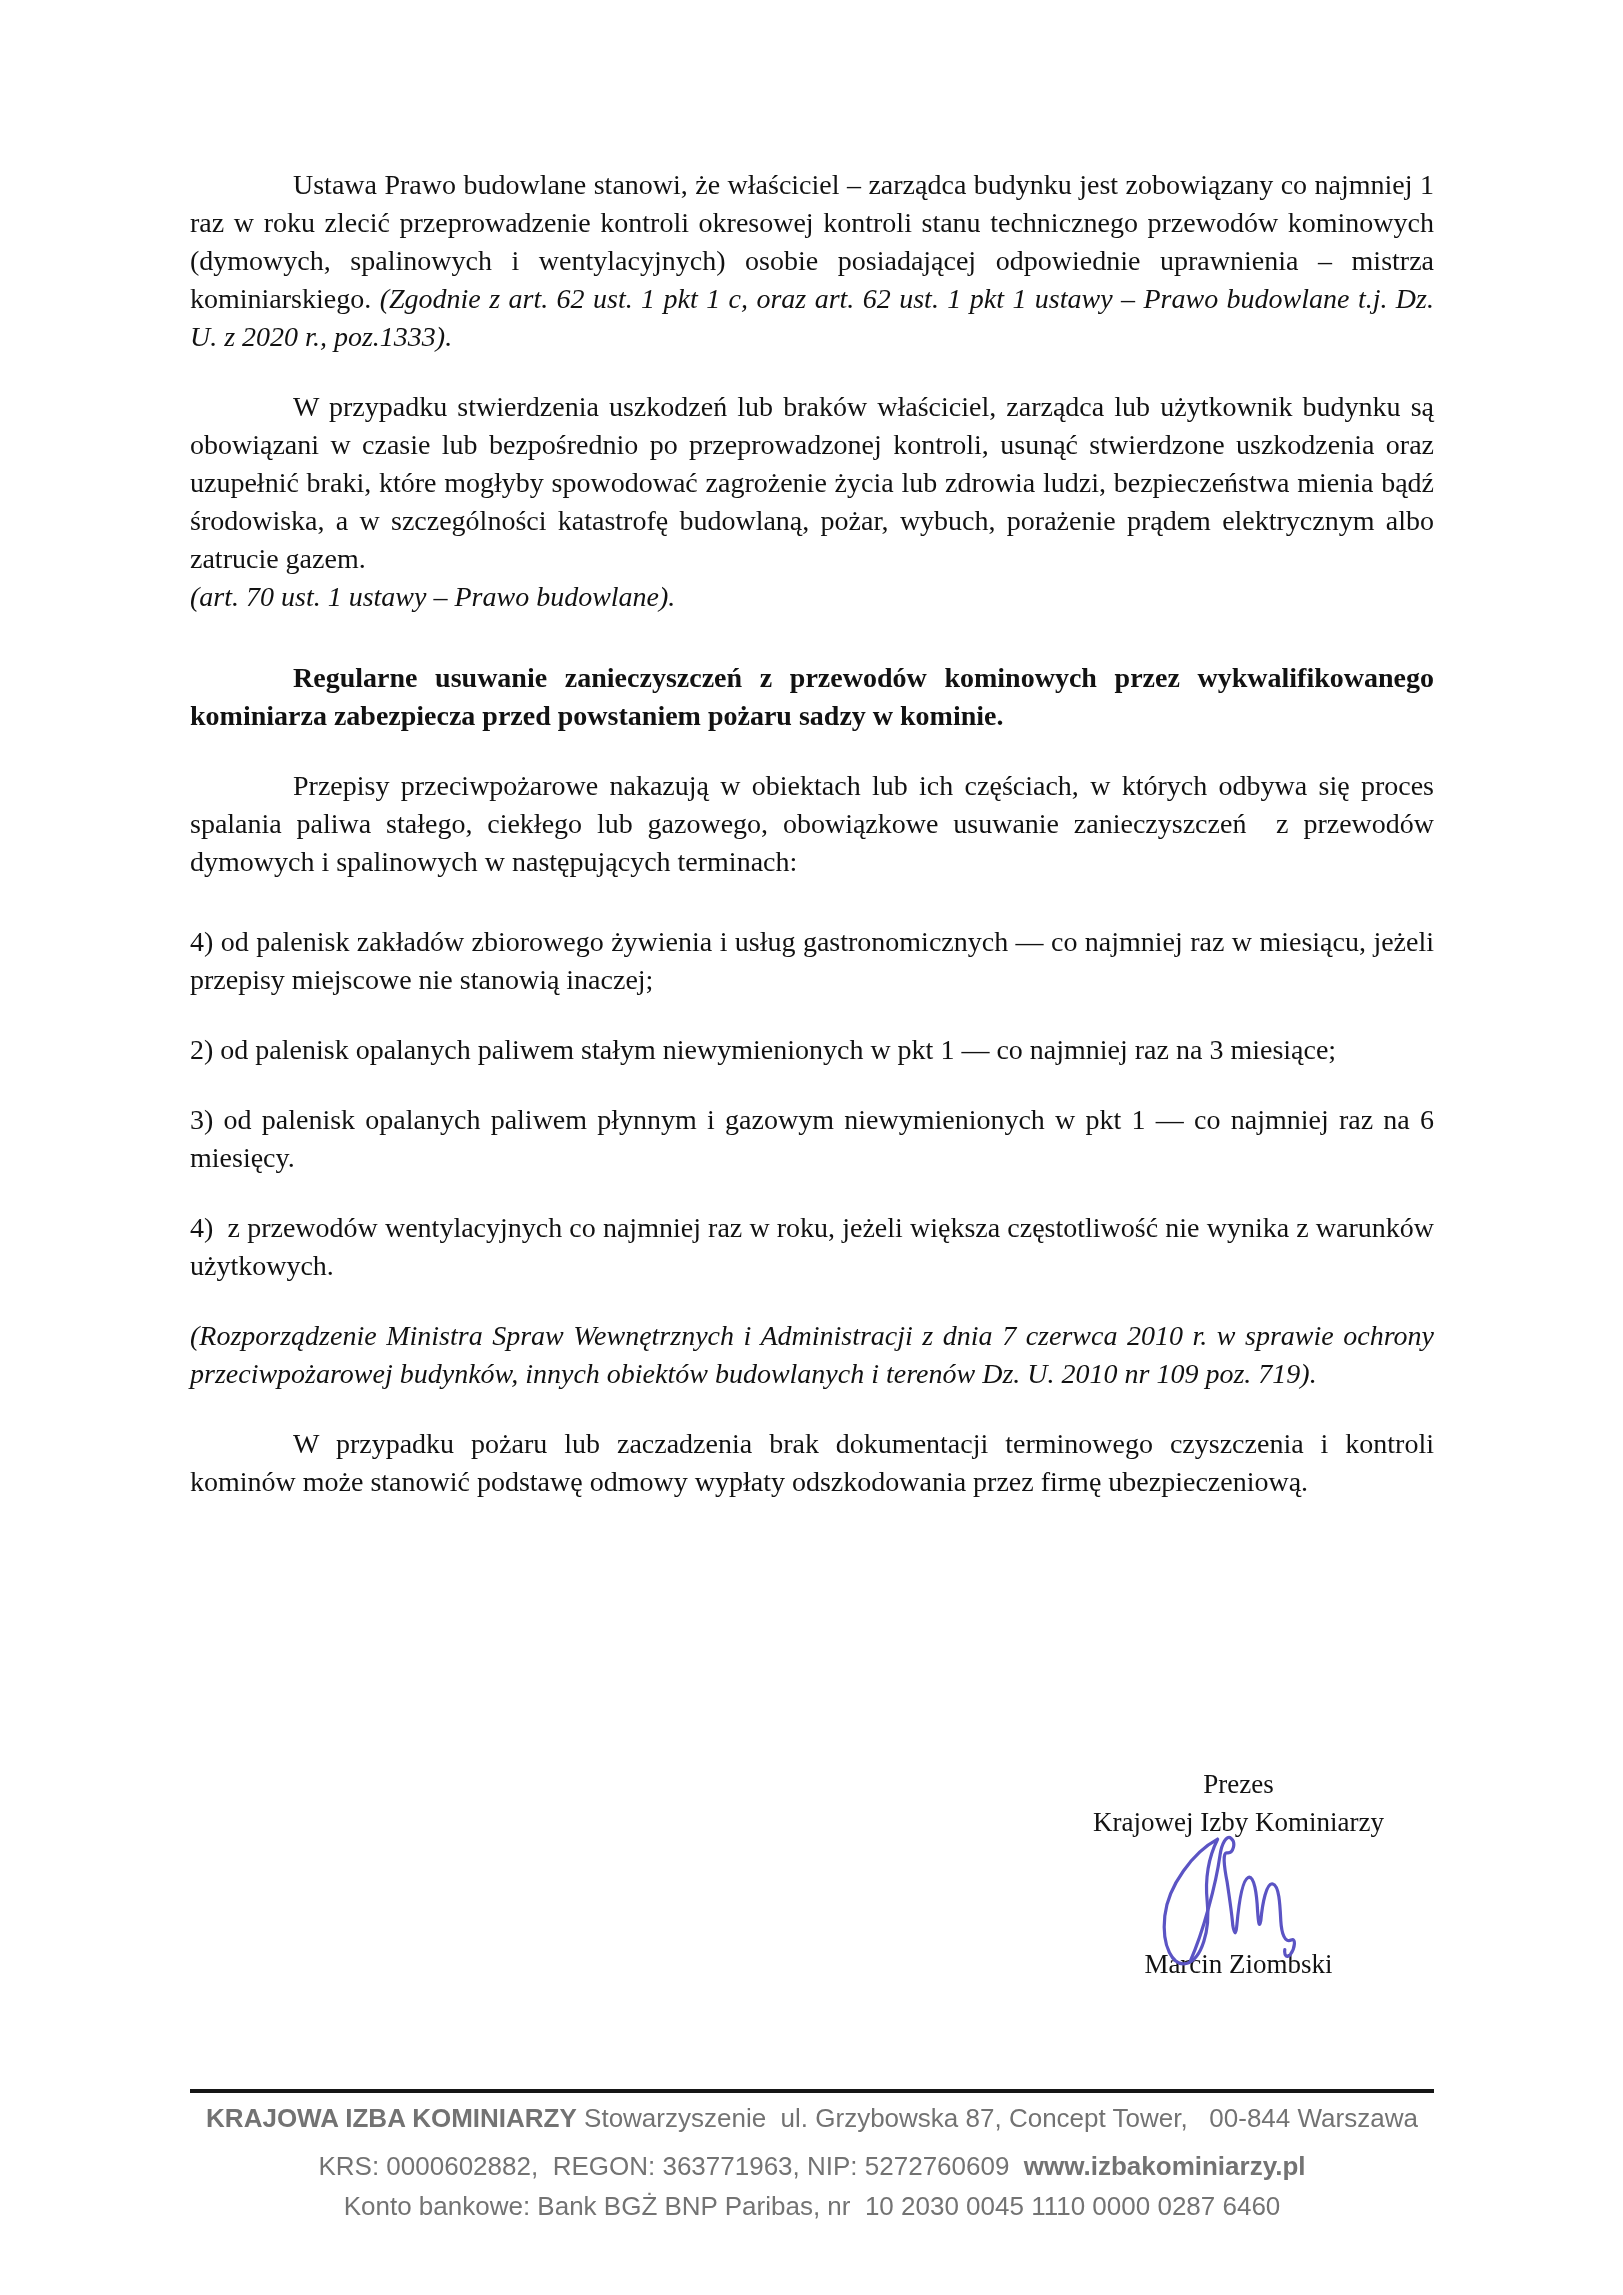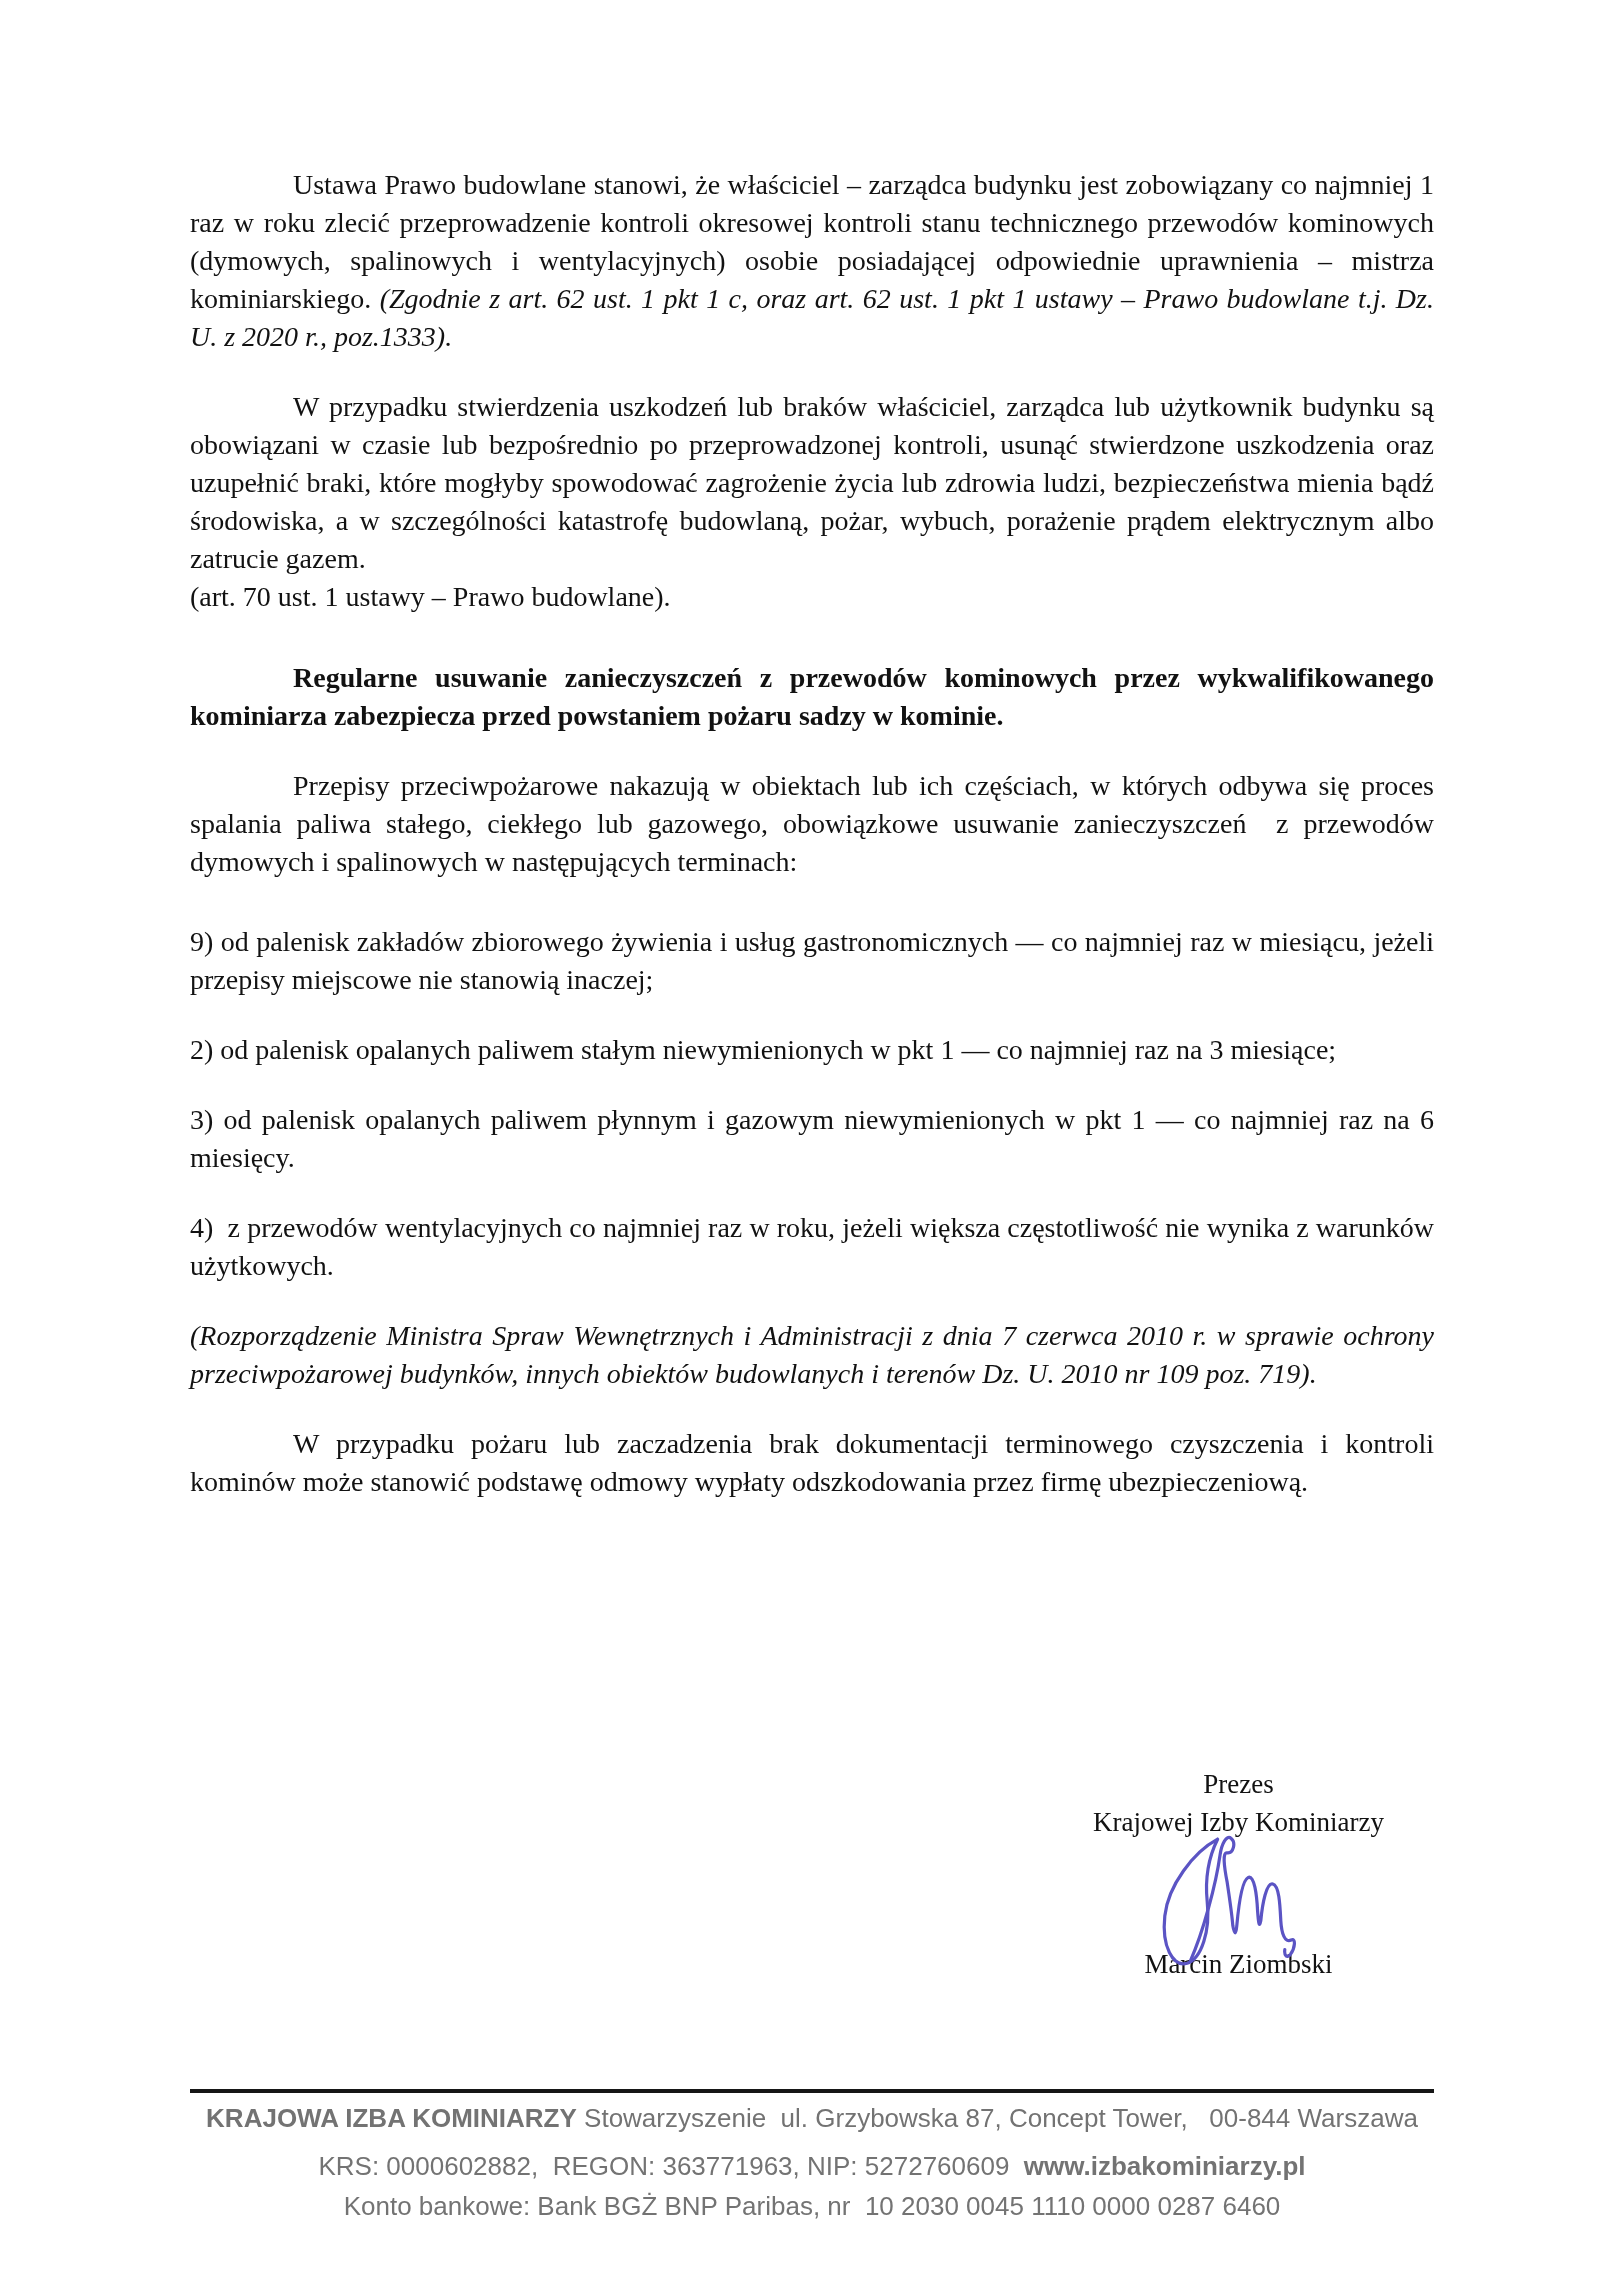--- a/index.html
+++ b/index.html
@@ -21,21 +21,21 @@
   }
   .content p{
     margin:0 0 32px 0;
     font-size:28px;
     line-height:38px;
     text-align:justify;
   }
   .indent{text-indent:103px;}
   .bold{font-weight:bold;}
   .italic{font-style:italic;}
-  .cite-line{display:block;text-indent:0;}
+  .cite-line{display:block;font-style:italic;text-indent:0;}
   .mb-xl{margin-bottom:43px !important;}
   .mb-lg{margin-bottom:42px !important;}
 
   .sig-block{
     position:absolute;
     left:998px;
     top:1765px;
     width:481px;
     text-align:center;
     font-size:27px;
@@ -75,21 +75,21 @@
   <div class="content">
 
     <p class="indent"><span>Ustawa Prawo budowlane stanowi, że właściciel – zarządca budynku jest zobowiązany co najmniej 1 raz w roku zlecić przeprowadzenie kontroli okresowej kontroli stanu technicznego przewodów kominowych (dymowych, spalinowych i wentylacyjnych) osobie posiadającej odpowiednie uprawnienia – mistrza kominiarskiego. </span><span class="italic">(Zgodnie z art. 62 ust. 1 pkt 1 c, oraz art. 62 ust. 1 pkt 1 ustawy – Prawo budowlane t.j. Dz. U. z 2020 r., poz.1333).</span></p>
 
     <p class="indent mb-xl"><span>W przypadku stwierdzenia uszkodzeń lub braków właściciel, zarządca lub użytkownik budynku są obowiązani w czasie lub bezpośrednio po przeprowadzonej kontroli, usunąć stwierdzone uszkodzenia oraz uzupełnić braki, które mogłyby spowodować zagrożenie życia lub zdrowia ludzi, bezpieczeństwa mienia bądź środowiska, a w szczególności katastrofę budowlaną, pożar, wybuch, porażenie prądem elektrycznym albo zatrucie gazem.</span><span class="cite-line">(art. 70 ust. 1 ustawy – Prawo budowlane).</span></p>
 
     <p class="indent bold">Regularne usuwanie zanieczyszczeń z przewodów kominowych przez wykwalifikowanego kominiarza zabezpiecza przed powstaniem pożaru sadzy w kominie.</p>
 
     <p class="indent mb-lg">Przepisy przeciwpożarowe nakazują w obiektach lub ich częściach, w których odbywa się proces spalania paliwa stałego, ciekłego lub gazowego, obowiązkowe usuwanie zanieczyszczeń&nbsp; z przewodów dymowych i spalinowych w następujących terminach:</p>
 
-    <p>9) od palenisk zakładów zbiorowego żywienia i usług gastronomicznych — co najmniej raz w miesiącu, jeżeli przepisy miejscowe nie stanowią inaczej;</p>
+    <p>4) od palenisk zakładów zbiorowego żywienia i usług gastronomicznych — co najmniej raz w miesiącu, jeżeli przepisy miejscowe nie stanowią inaczej;</p>
 
     <p>2) od palenisk opalanych paliwem stałym niewymienionych w pkt 1 — co najmniej raz na 3 miesiące;</p>
 
     <p>3) od palenisk opalanych paliwem płynnym i gazowym niewymienionych w pkt 1 — co najmniej raz na 6 miesięcy.</p>
 
     <p>4)&nbsp; z przewodów wentylacyjnych co najmniej raz w roku, jeżeli większa częstotliwość nie wynika z warunków użytkowych.</p>
 
     <p class="italic">(Rozporządzenie Ministra Spraw Wewnętrznych i Administracji z dnia 7 czerwca 2010 r. w sprawie ochrony przeciwpożarowej budynków, innych obiektów budowlanych i terenów Dz. U. 2010 nr 109 poz. 719).</p>
 
     <p class="indent">W przypadku pożaru lub zaczadzenia brak dokumentacji terminowego czyszczenia i kontroli kominów może stanowić podstawę odmowy wypłaty odszkodowania przez firmę ubezpieczeniową.</p>

